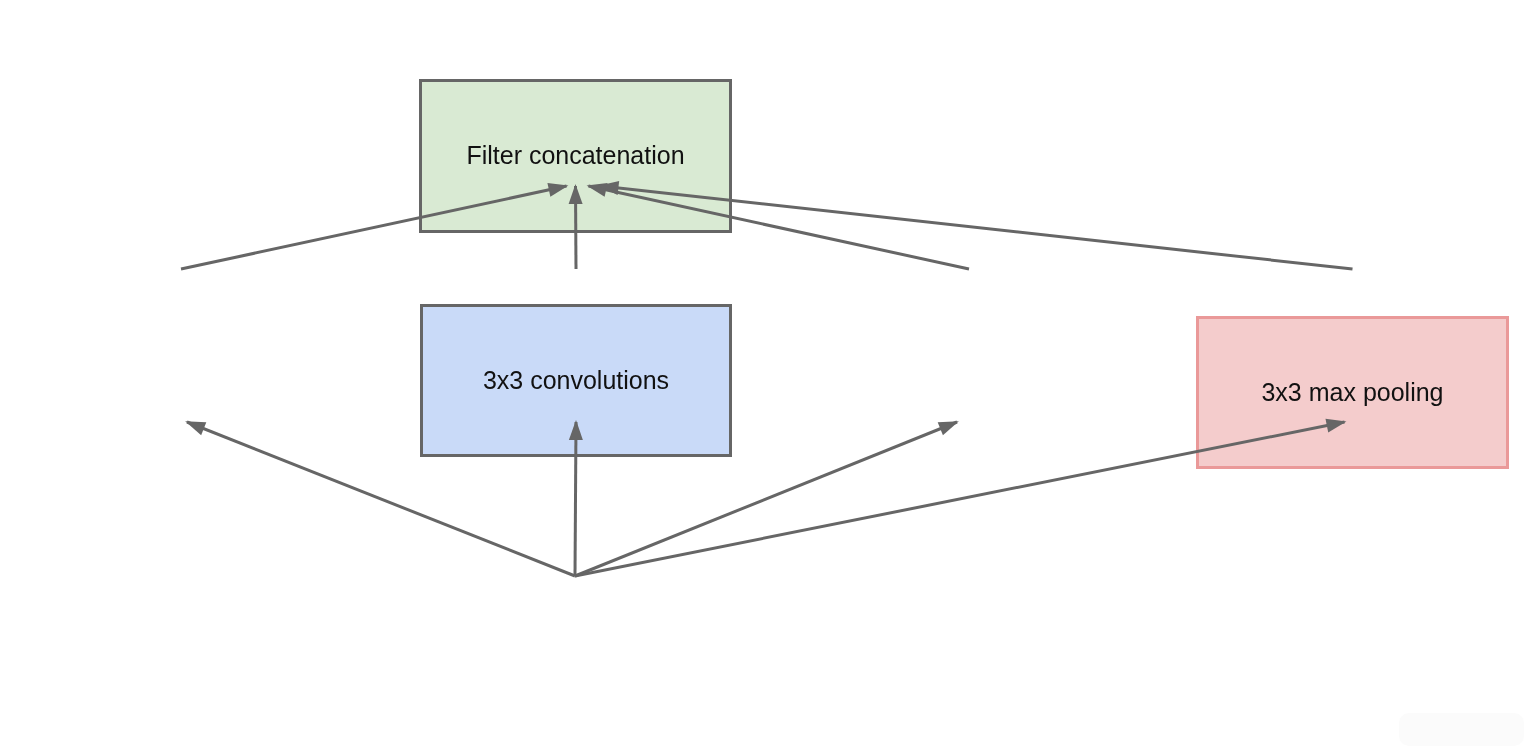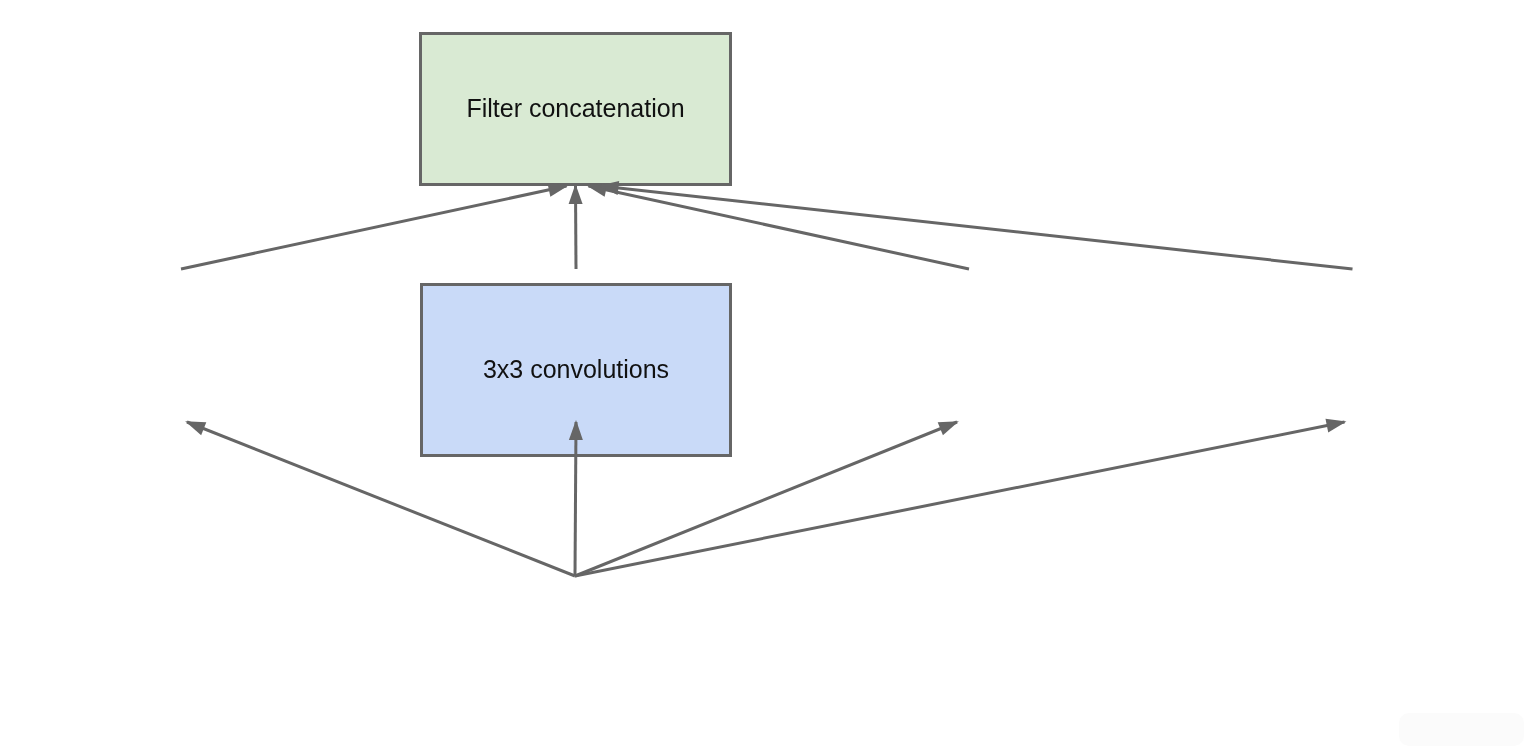--- a/index.html
+++ b/index.html
@@ -12,27 +12,28 @@
   }
   .node{
     position:absolute;
     box-sizing:border-box;
     display:flex;align-items:center;justify-content:center;
     text-align:right;
     border:3px solid var(--line_gray,#666);
     font-size:25px;line-height:1.5;
     color:var(--text,#111);
     padding:0 12px;
+    margin-top:47px;
   }
   .node.green{background:var(--green_fill,#d9ead3);}
   .node.blue{background:var(--blue_fill,#c9daf8);}
   .node.red{background:var(--red_fill,#f4cccc);border-color:var(--red_border,#ea9999);}
   #n-filter{left:419px;top:32px;width:313px;height:154px;}
   #n-c1{left:23px;top:269px;width:316px;height:153px;}
-  #n-c3{left:420px;top:283px;width:312px;height:174px;}
+  #n-c3{left:420px;top:257px;width:312px;height:153px;}
   #n-c5{left:813px;top:269px;width:312px;height:153px;}
   #n-mp{left:1196px;top:269px;width:313px;height:153px;}
   #n-prev{left:419px;top:576px;width:312px;height:153px;}
   #edges{
     position:absolute;left:0;top:0;width:1524px;height:746px;
     pointer-events:none;
   }
   #artifact{
     position:absolute;left:1399px;top:713px;width:125px;height:33px;
     background:#fbfbfb;border-radius:10px;
@@ -46,20 +47,23 @@
   <div class="node green" id="n-filter">
     <span>Filter concatenation</span>
   </div>
 
 
   <div class="node blue" id="n-c3">
     <span>3x3 convolutions</span>
   </div>
 
 
+  <div class="node red" id="n-mp">
+    <span>3x3 max pooling</span>
+  </div>
 
 
   <svg id="edges" width="1524" height="746" viewBox="0 0 1524 746" xmlns="http://www.w3.org/2000/svg">
     <defs>
       <marker id="arrow" markerUnits="userSpaceOnUse" markerWidth="22" markerHeight="18" refX="19" refY="8" orient="auto">
         <path d="M1,1 L21,8 L1,15 Z" fill="#666666"></path>
       </marker>
     </defs>
   <line x1="575" y1="576" x2="187" y2="422" stroke="#666666" stroke-width="3" marker-end="url(#arrow)"></line>
       <line x1="575" y1="576" x2="576" y2="422" stroke="#666666" stroke-width="3" marker-end="url(#arrow)"></line>

